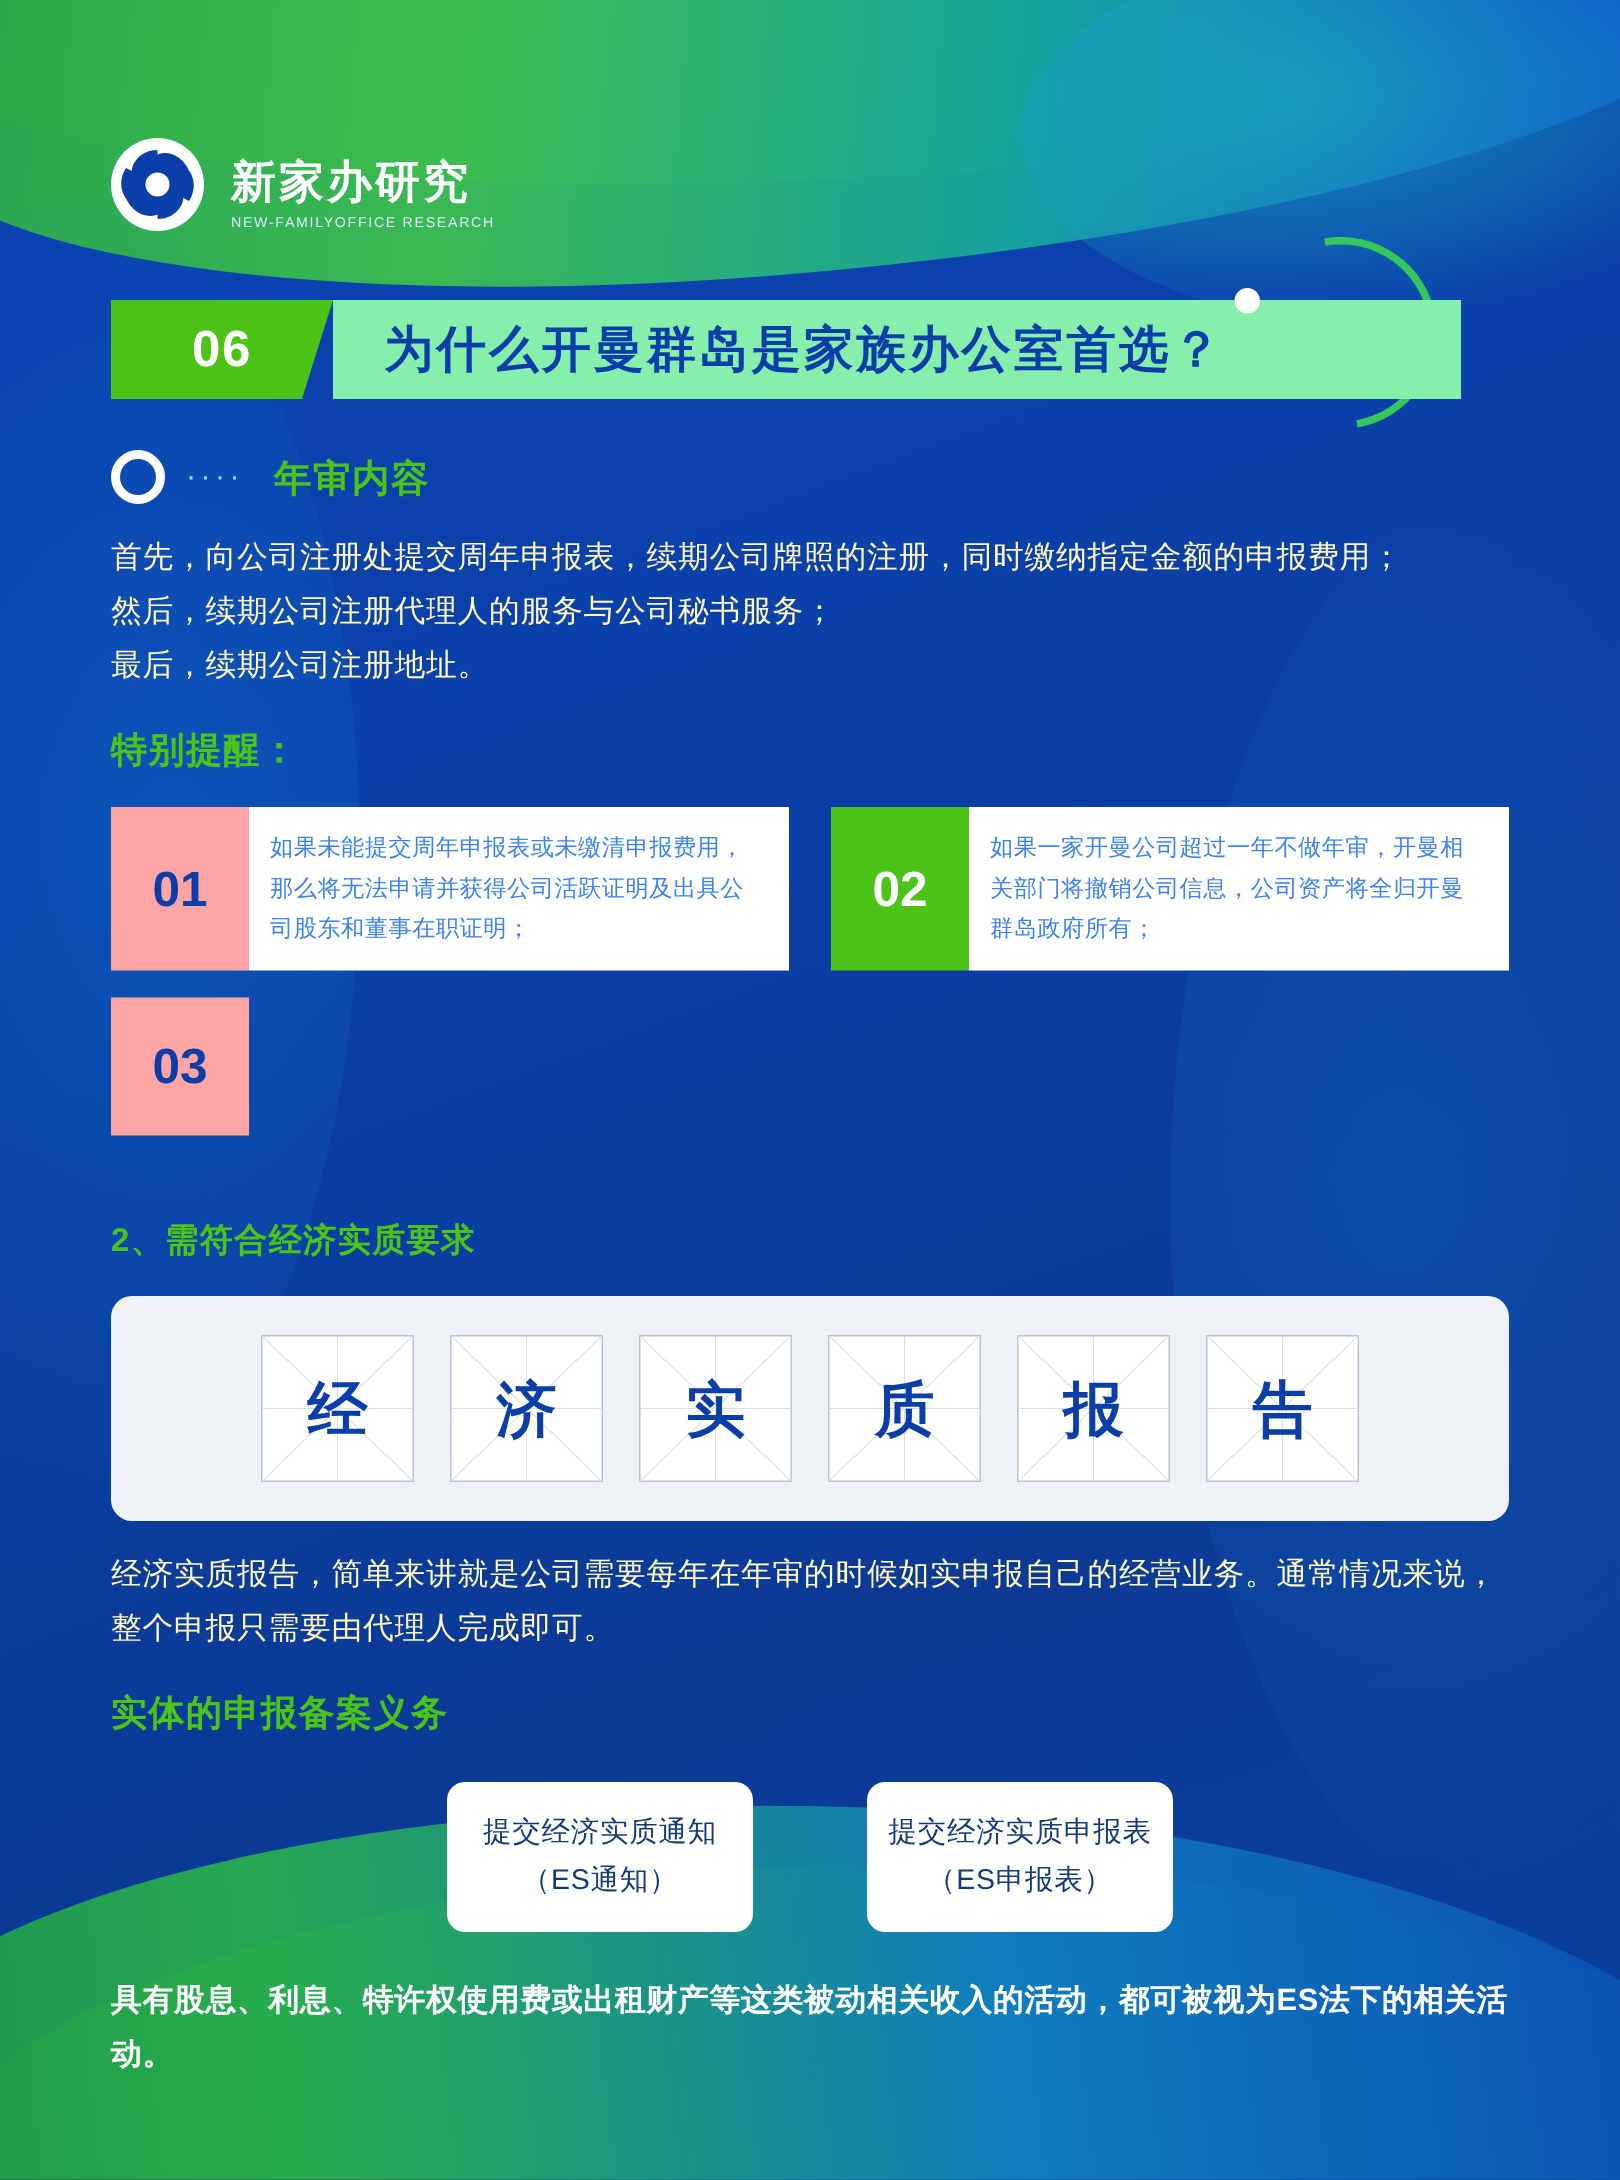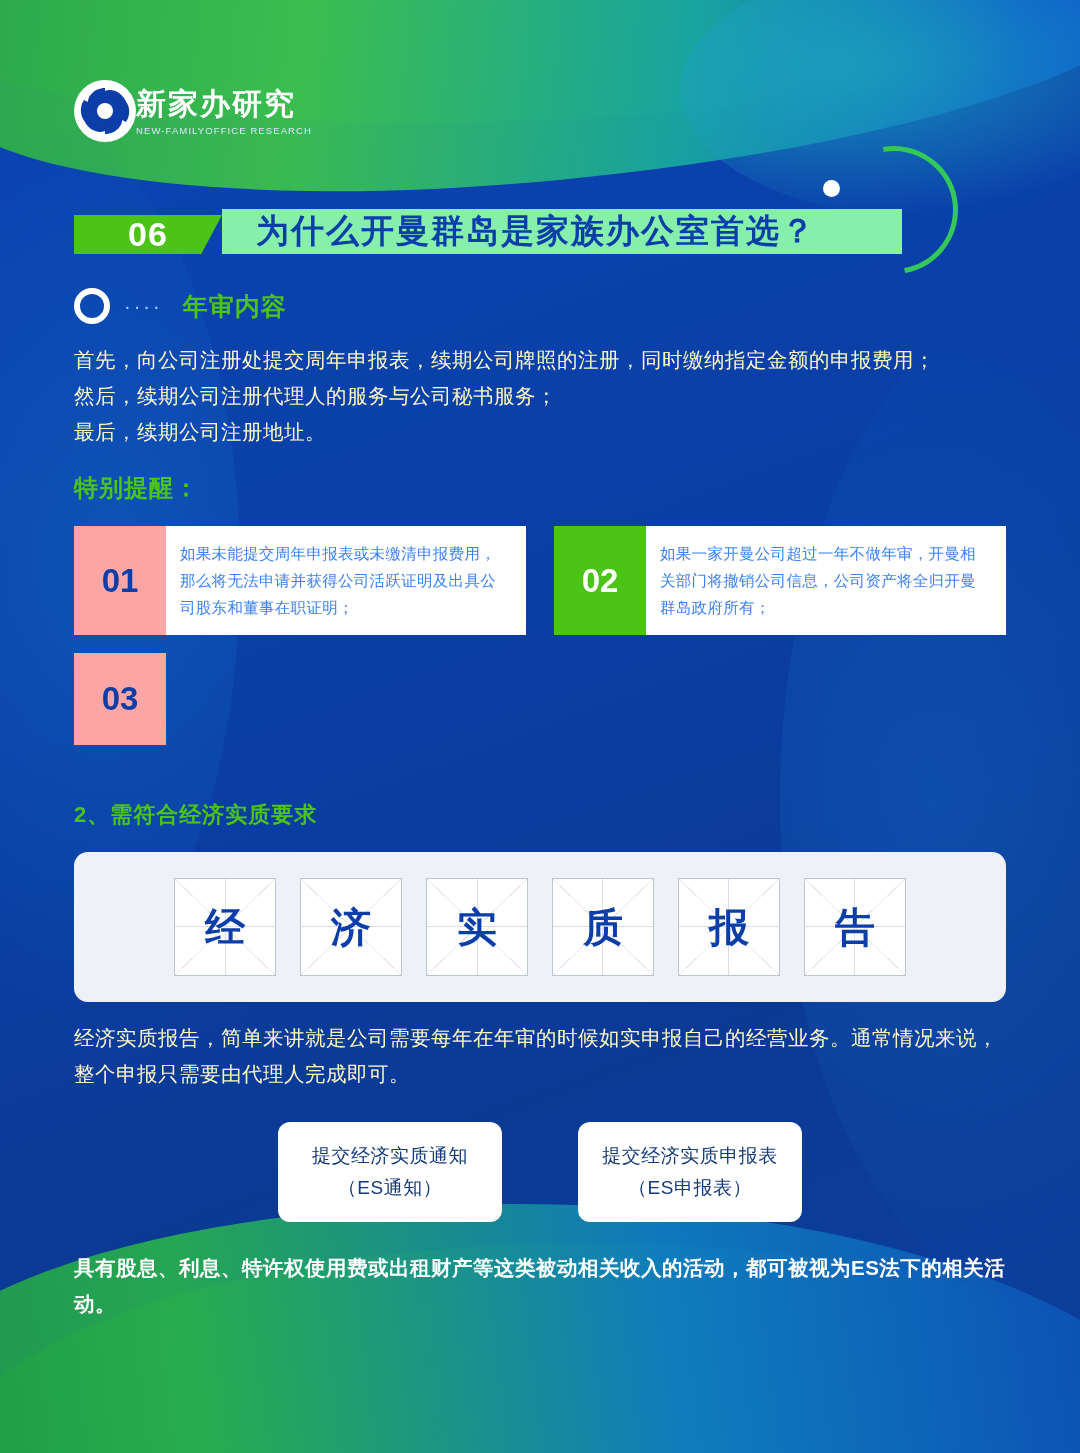--- a/index.html
+++ b/index.html
@@ -62,29 +62,29 @@
   .bg-wave-right{
     position:absolute; right:-220px; top:300px;
     width:520px; height:1000px;
     background:radial-gradient(ellipse at 30% 50%, rgba(20,120,210,.3), rgba(11,63,166,0) 72%);
     border-radius:50%;
   }
 
   .page { position:relative; z-index:5; padding:0 74px; }
 
   
-  .logo-row{ display:flex; align-items:center; padding-top:80px; }
+  .logo-row{ display:flex; align-items:flex-end; gap:18px; padding-top:80px;margin-top:12px; }
   .logo-mark{ width:62px; height:62px; position:relative; }
   .logo-text{ color:#ffffff; }
   .logo-title{ font-size:30px; font-weight:bold; letter-spacing:2px; line-height:1.1; }
   .logo-sub{ font-size:9.5px; letter-spacing:1.1px; margin-top:5px; color:#dfe9ff; }
 
   
   .banner{ margin-top:46px; position:relative; height:66px; }
-  .banner-inner{ display:flex; height:66px; width:828px; position:relative; z-index:3;align-items:flex-end; }
+  .banner-inner{ display:flex; height:66px; width:900px; position:relative; z-index:3; }
   .banner-num{
     width:148px; background:#4cc417;
     color:#ffffff; font-size:34px; font-weight:bold;
     display:flex; align-items:center; justify-content:center;
     clip-path: polygon(0 0, 100% 0, 86% 100%, 0 100%);
     letter-spacing:1px;
   }
   .banner-title{
     flex:1; background:#86efac; display:flex; align-items:center;
     padding-left:34px;
@@ -160,21 +160,21 @@
   .gchar:after{
     background:
       linear-gradient(to bottom right, transparent calc(50% - .5px), #e3e8ef calc(50% - .5px), #e3e8ef calc(50% + .5px), transparent calc(50% + .5px)),
       linear-gradient(to bottom left, transparent calc(50% - .5px), #e3e8ef calc(50% - .5px), #e3e8ef calc(50% + .5px), transparent calc(50% + .5px));
   }
   .gchar span{ position:relative; z-index:2; }
 
   
   .pills{ display:flex; justify-content:center; gap:76px; margin-top:30px; }
   .pill{
-    background:#ffffff; border-radius:12px; width:224px; padding:18px 10px;
+    background:#ffffff; border-radius:12px; width:204px; padding:18px 10px;
     text-align:center; color:#143a7a; font-size:19px; line-height:32px; letter-spacing:.5px;
   }
   .footer-para{ color:#ffffff; font-size:20.5px; line-height:36px; margin-top:28px; letter-spacing:.5px;font-weight:bold;}
 </style>
 </head>
 <body>
 
 <div class="bg-base"></div>
 <div class="bg-green-top2"></div>
 <div class="bg-green-top"></div>
@@ -264,20 +264,21 @@
     <div class="gchar">
         <span>报</span>
       </div>
     <div class="gchar">
         <span>告</span>
       </div>
   </div>
 
   <div class="para">经济实质报告，简单来讲就是公司需要每年在年审的时候如实申报自己的经营业务。通常情况来说，整个申报只需要由代理人完成即可。</div>
 
+  <div class="green-head">实体的申报备案义务</div>
 
   <div class="pills">
     <div class="pill">
       <div>提交经济实质通知</div>
       <div>（ES通知）</div>
     </div>
     <div class="pill">
       <div>提交经济实质申报表</div>
       <div>（ES申报表）</div>
     </div>

